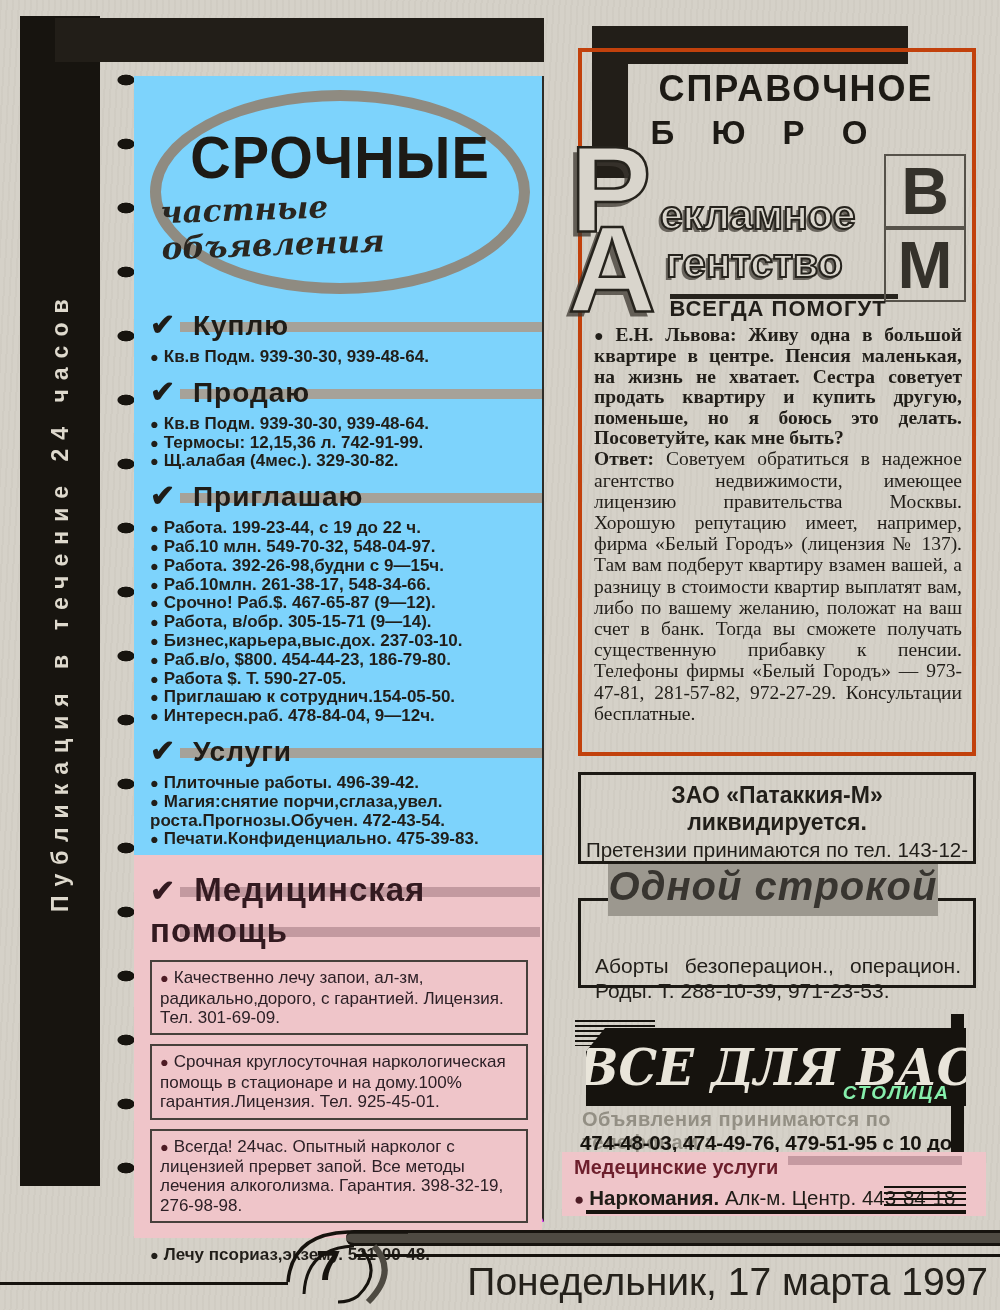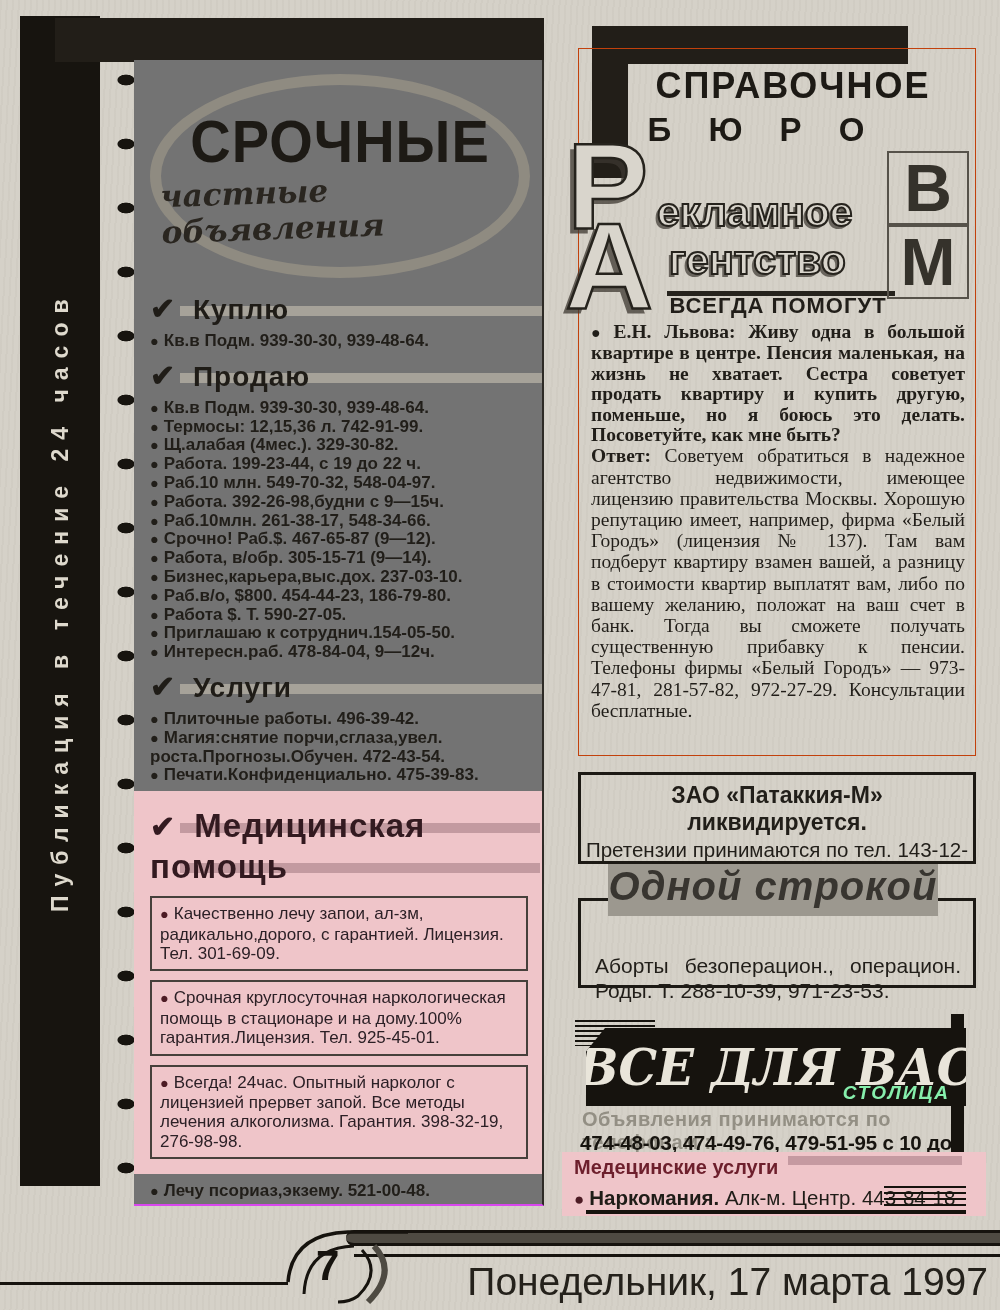--- a/index.html
+++ b/index.html
@@ -26,23 +26,23 @@
     background-image:
       radial-gradient(circle at 58px 34px, #17140f 0 15px, rgba(23,20,15,0) 16px),
       radial-gradient(11px 7px at 30px 22px, #17140f 0 8px, rgba(23,20,15,0) 9px);
     background-size:90px 64px; background-repeat:repeat-y;
   }
 
   .topbar-left { left:55px; top:18px; width:489px; height:44px; background:#221e18; }
 
   
   .panel {
-    left:134px; top:60px; width:410px; height:1146px;
-    background:#737373;
-    border-right:2px solid #2e2b26; border-bottom:2px solid #d946ef;
+    left:134px; top:76px; width:410px; height:1146px;
+    background:#7dd3fc;
+    border-right:2px solid #2e2b26; border-bottom:4px solid #d946ef;
   }
   .logo-wrap {
     margin:14px 12px 4px 16px; height:204px;
     border:11px solid #8f8b81; border-radius:50%;
     display:flex; flex-direction:column; justify-content:center; align-items:center;
   }
   .logo-title { font-weight:bold; font-size:56px; letter-spacing:1px; color:#1d1a15; transform:scaleY(1.05); }
   .logo-sub {
     font-family:"DejaVu Serif", serif; font-style:italic; font-weight:bold;
     font-size:31px; color:#2a2620; transform:rotate(-2deg); margin-top:-2px;
@@ -65,34 +65,34 @@
   .adbox {
     border:2px solid #46403b; margin:9px 4px 9px 0; padding:6px 8px;
     font-weight:normal; font-size:17px; line-height:19.4px; color:#2c2026;
   }
   .adbox .blt { color:#4d1b24; }
   .after-item { margin-top:8px; }
 
   
   .bur-ltop  { left:592px; top:26px; width:316px; height:38px; background:#221e18; }
   .bur-lside { left:592px; top:26px; width:36px;  height:152px; background:#221e18; }
-  .bur-box { left:578px; top:48px; width:398px; height:708px; border:1px solid #c2410c; }
+  .bur-box { left:578px; top:48px; width:398px; height:708px; border:4px solid #c2410c; }
   .b-t1 { position:absolute; left:54px; top:16px; width:320px; text-align:center;
           font-weight:bold; font-size:36px; letter-spacing:2px; color:#1d1a15; }
   .b-t2 { position:absolute; left:54px; top:62px; width:260px; text-align:center;
           font-weight:bold; font-size:33px; letter-spacing:14px; color:#1d1a15; }
   .outline {
     font-weight:bold; color:#d9d5cc;
     -webkit-text-stroke:2.5px #26231d;
     text-shadow:-5px 5px 0 rgba(60,55,48,0.75);
   }
   .big-R { position:absolute; left:-12px; top:88px;  font-size:122px; line-height:100px; }
   .big-A { position:absolute; left:-14px; top:168px; font-size:122px; line-height:100px; }
   .ag-w1 { position:absolute; left:78px; top:140px; font-size:41px; -webkit-text-stroke:2px #26231d; text-shadow:-3px 3px 0 rgba(60,55,48,0.7); }
-  .ag-w2 { position:absolute; left:90px; top:188px; font-size:41px; -webkit-text-stroke:2px #26231d; text-shadow:-3px 3px 0 rgba(60,55,48,0.7); }
+  .ag-w2 { position:absolute; left:84px; top:188px; font-size:41px; -webkit-text-stroke:2px #26231d; text-shadow:-3px 3px 0 rgba(60,55,48,0.7); }
   .ag-underline { position:absolute; left:88px; top:242px; width:228px; height:5px; background:#26231d; }
   .vm { position:absolute; right:6px; top:102px; width:82px; }
   .vm-cell { width:82px; height:74px; border:2px solid #56524a; display:flex; align-items:center; justify-content:center;
              font-weight:bold; font-size:66px; color:#35322b; line-height:1; }
   .b-flow { position:absolute; left:12px; right:10px; top:244px; }
   .help-h { text-align:center; font-weight:bold; font-size:22px; letter-spacing:1px; margin-bottom:3px; }
   .letter { font-family:"Liberation Serif", serif; font-weight:bold; font-size:19.5px; line-height:20.4px; text-align:justify; }
   .letter .blt { font-size:16px; }
   .answer { font-family:"Liberation Serif", serif; font-size:19.5px; line-height:21.2px; text-align:justify; }
   .answer b { font-weight:bold; }
@@ -165,20 +165,25 @@
 
     <div class="sec-h">
       <span class="bar"></span>
       <span class="check">✔</span>
       <span class="sec-t">Продаю</span>
     </div>
     <div class="it"><span class="blt">●</span><span>Кв.в Подм. 939-30-30, 939-48-64.</span></div>
     <div class="it"><span class="blt">●</span><span>Термосы: 12,15,36 л. 742-91-99.</span></div>
     <div class="it"><span class="blt">●</span><span>Щ.алабая (4мес.). 329-30-82.</span></div>
 
+    <div class="sec-h">
+      <span class="bar"></span>
+      <span class="check">✔</span>
+      <span class="sec-t">Приглашаю</span>
+    </div>
     <div class="it"><span class="blt">●</span><span>Работа. 199-23-44, с 19 до 22 ч.</span></div>
     <div class="it"><span class="blt">●</span><span>Раб.10 млн. 549-70-32, 548-04-97.</span></div>
     <div class="it"><span class="blt">●</span><span>Работа. 392-26-98,будни с 9—15ч.</span></div>
     <div class="it"><span class="blt">●</span><span>Раб.10млн. 261-38-17, 548-34-66.</span></div>
     <div class="it"><span class="blt">●</span><span>Срочно! Раб.$. 467-65-87 (9—12).</span></div>
     <div class="it"><span class="blt">●</span><span>Работа, в/обр. 305-15-71 (9—14).</span></div>
     <div class="it"><span class="blt">●</span><span>Бизнес,карьера,выс.дох. 237-03-10.</span></div>
     <div class="it"><span class="blt">●</span><span>Раб.в/о, $800. 454-44-23, 186-79-80.</span></div>
     <div class="it"><span class="blt">●</span><span>Работа $. Т. 590-27-05.</span></div>
     <div class="it"><span class="blt">●</span><span>Приглашаю к сотруднич.154-05-50.</span></div>

